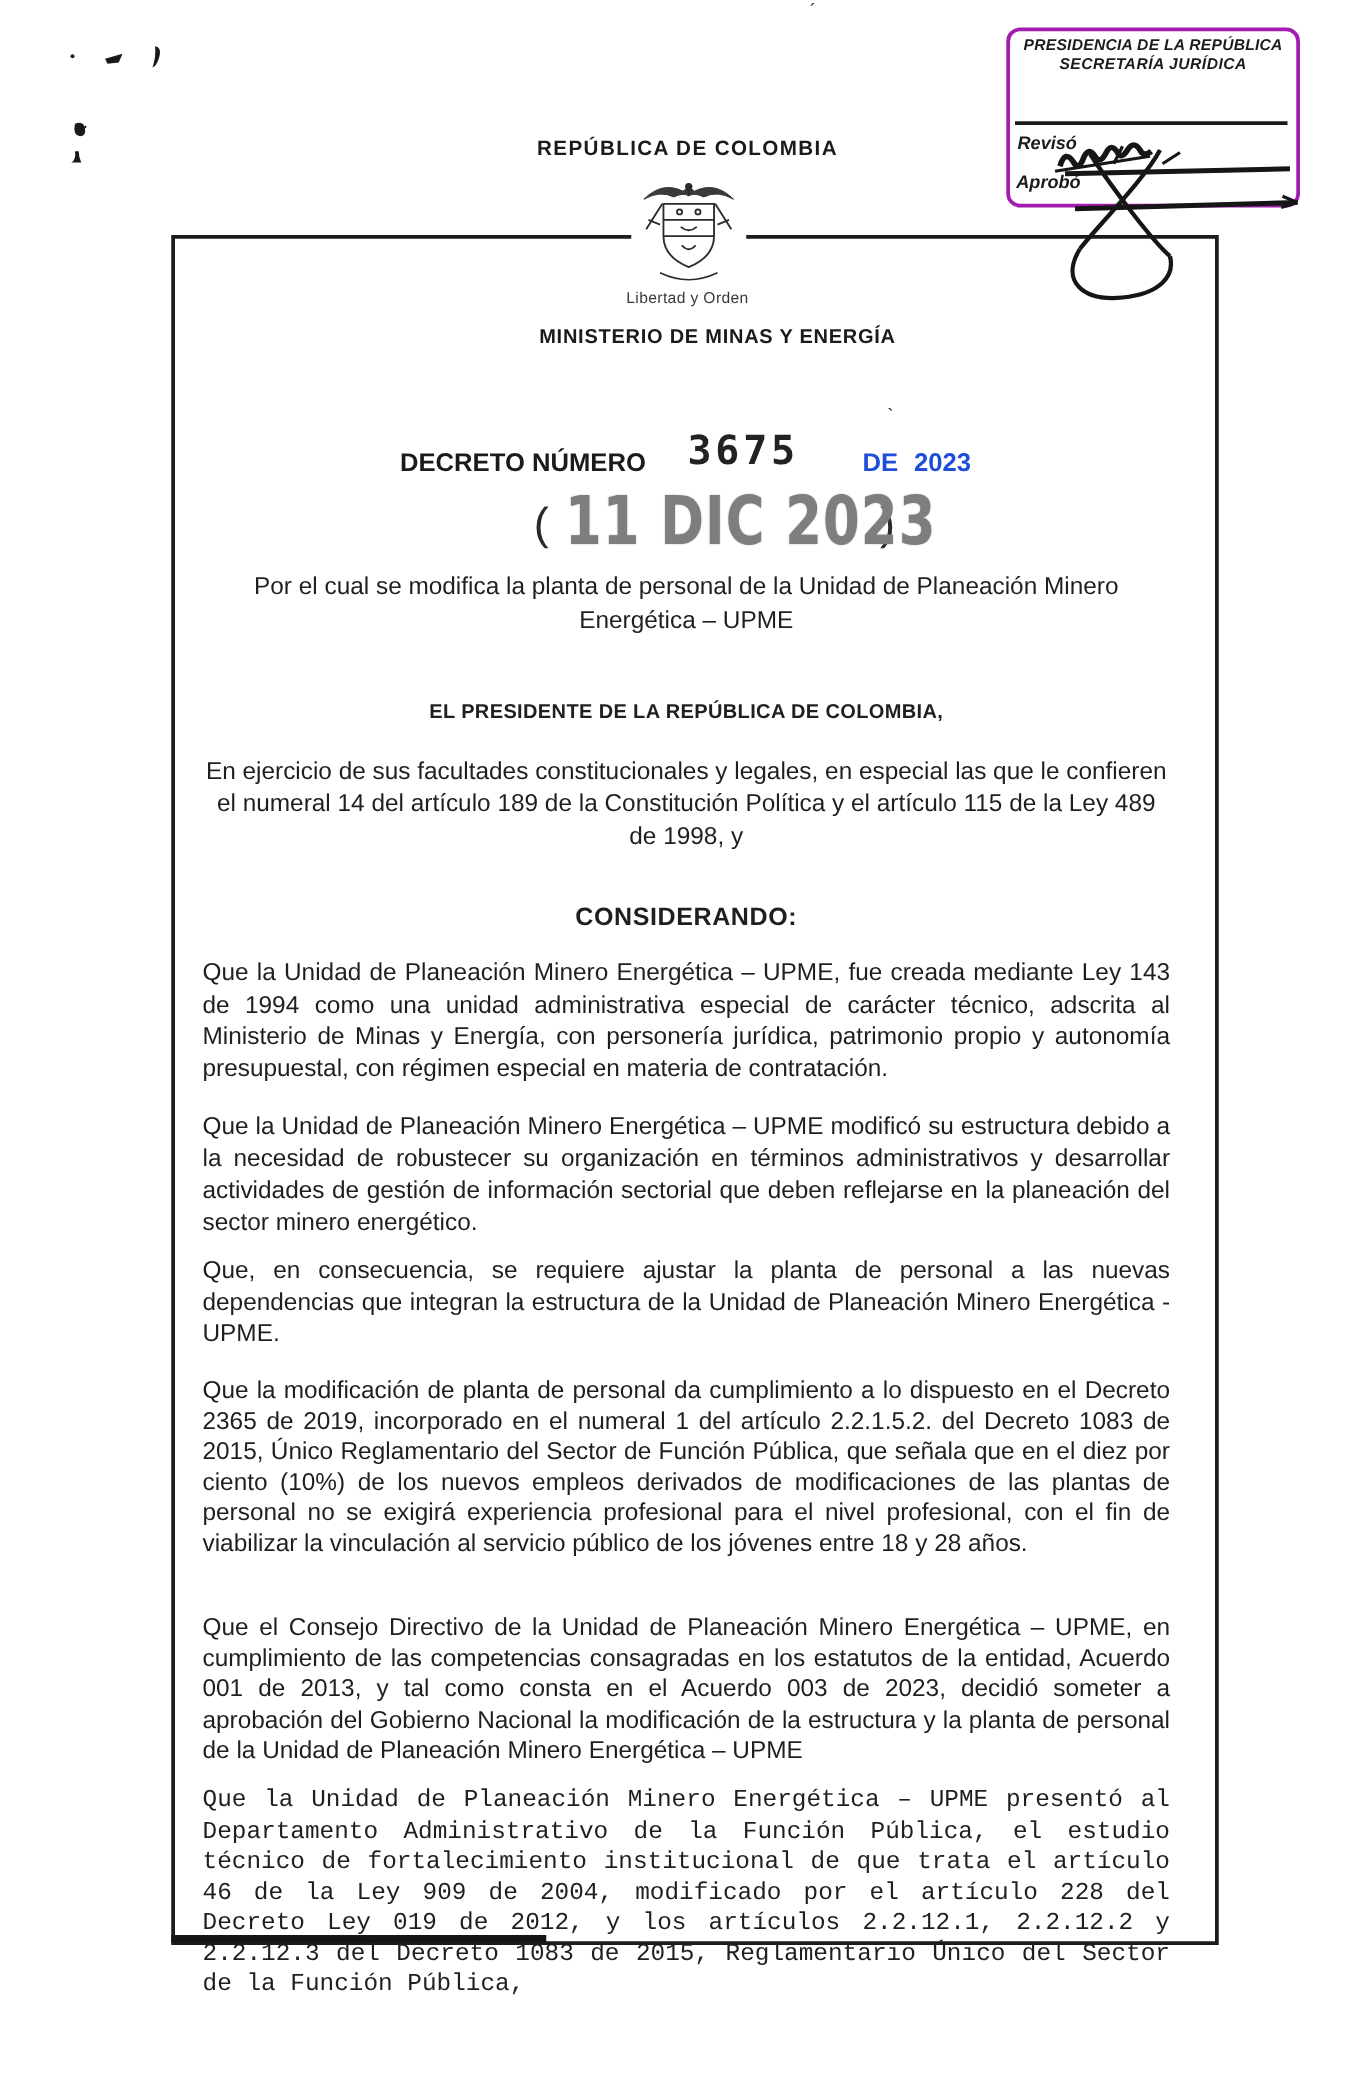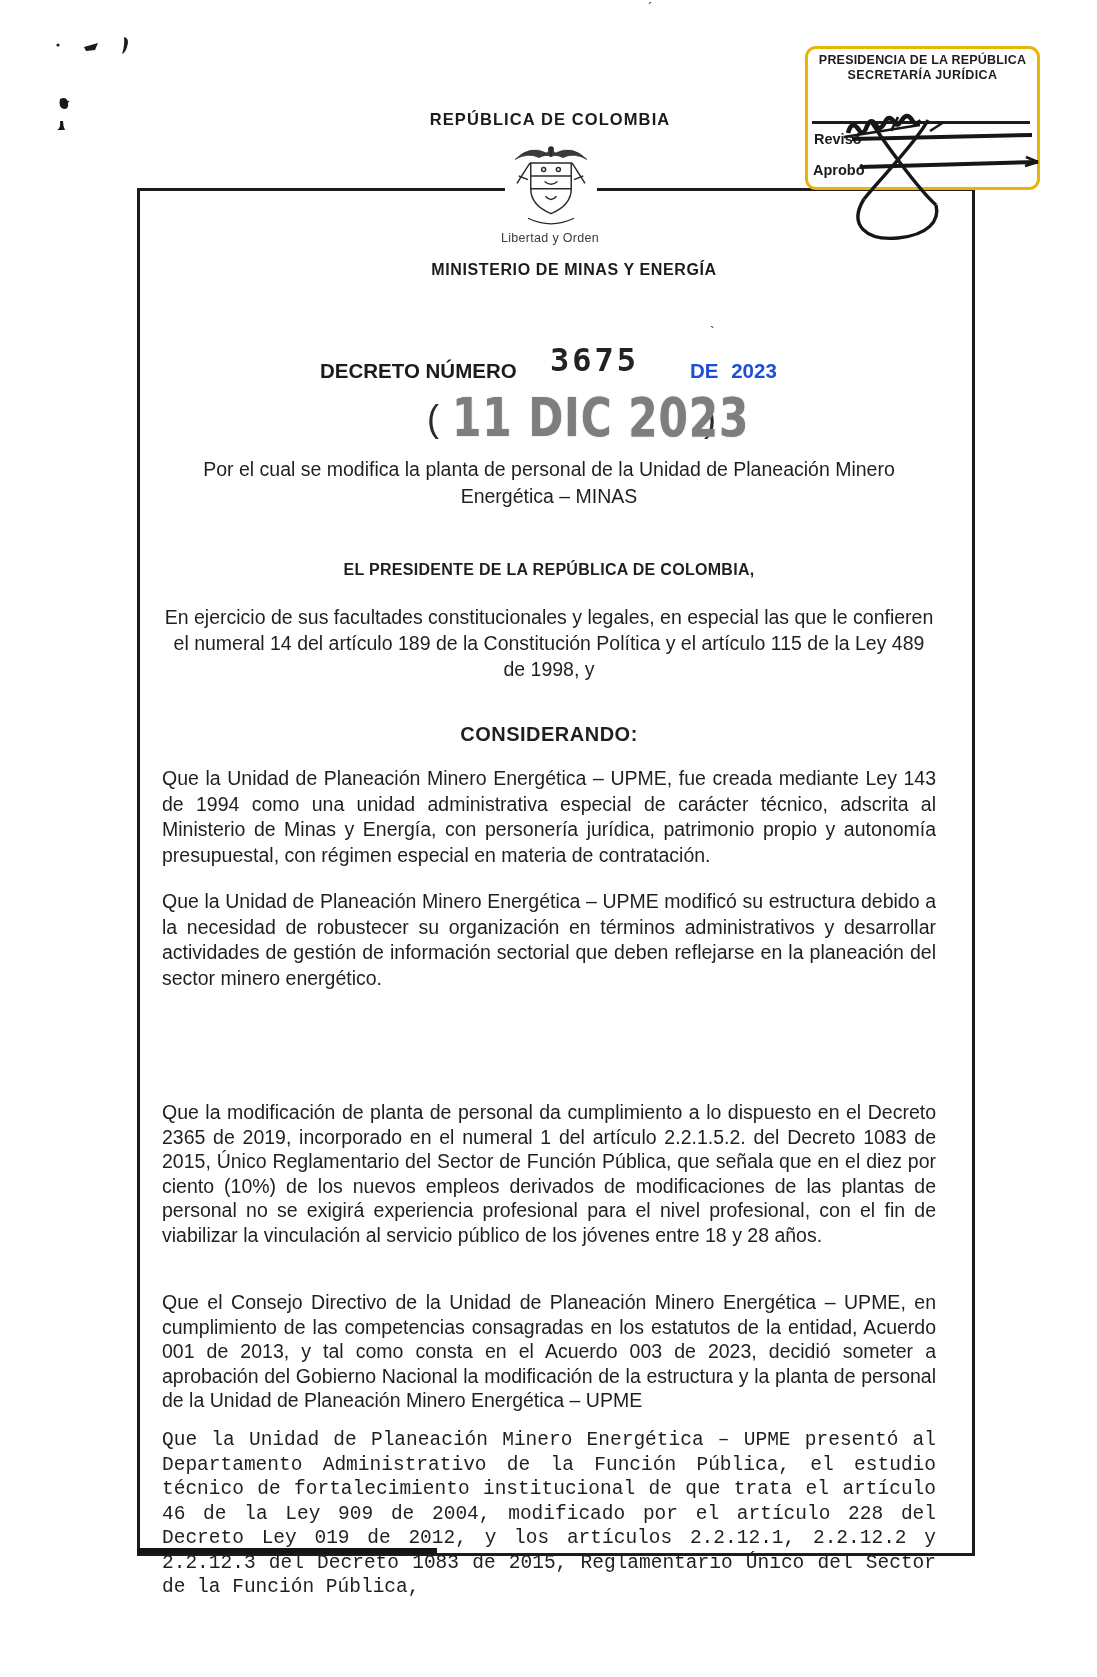--- a/index.html
+++ b/index.html
@@ -71,24 +71,25 @@
   .powers{top:604px;line-height:26px;}
   .considering{top:722px;font-size:20px;letter-spacing:0.5px;}
   .p1{top:766px;}
   .p2{top:889px;}
   .p3{top:1004px;}
   .p4{top:1100px;}
   .p5{top:1290px;}
   .p6{top:1428px;font-family:Liberation Mono, monospace;}
   
   .stampbox{
-    left:805px;top:46px;width:229px;height:138px;
-    border:3px solid #eab308;border-radius:11px;
+    left:805px;top:22px;width:229px;height:138px;
+    border:3px solid #a21caf;border-radius:11px;
     background:rgba(255,255,255,0.85);
     z-index:3;
+    font-style:italic;
   }
   .stampbox .l1{position:absolute;left:0;top:4px;width:100%;text-align:center;
     font-weight:bold;font-size:12.5px;letter-spacing:0.2px;color:#1c1c1c;white-space:nowrap;}
   .stampbox .l2{position:absolute;left:0;top:19px;width:100%;text-align:center;
     font-weight:bold;font-size:12.5px;letter-spacing:0.4px;color:#1c1c1c;}
   .stampbox .rule1{position:absolute;left:4px;top:72px;width:218px;height:3px;background:#1c1c1c;}
   .stampbox .fld{position:absolute;font-weight:bold;font-size:14.5px;color:#1c1c1c;}
   .stampbox .fld.reviso{left:6px;top:82px;}
   .stampbox .fld.aprobo{left:5px;top:113px;}
   .sig-overlay{left:780px;top:95px;width:300px;height:170px;z-index:4;pointer-events:none;}
@@ -144,30 +145,31 @@
   <div class="abs ministry">MINISTERIO DE MINAS Y ENERGÍA</div>
 
   <div class="abs decree-label">DECRETO NÚMERO</div>
   <div class="abs decree-number">3675</div>
   <div class="abs decree-year">DE 2023</div>
 
   <div class="abs paren paren-open">(</div>
   <div class="abs paren paren-close">)</div>
   <div class="abs date-stamp">11 DIC 2023</div>
 
-  <div class="abs block center subject">Por el cual se modifica la planta de personal de la Unidad de Planeación Minero Energética – MINAS</div>
+  <div class="abs block center subject">Por el cual se modifica la planta de personal de la Unidad de Planeación Minero Energética – UPME</div>
 
   <div class="abs block center bold issuer">EL PRESIDENTE DE LA REPÚBLICA DE COLOMBIA,</div>
 
   <div class="abs block center powers">En ejercicio de sus facultades constitucionales y legales, en especial las que le confieren el numeral 14 del artículo 189 de la Constitución Política y el artículo 115 de la Ley 489 de 1998, y</div>
 
   <div class="abs block center bold considering">CONSIDERANDO:</div>
 
   <div class="abs block just p1">Que la Unidad de Planeación Minero Energética – UPME, fue creada mediante Ley 143 de 1994 como una unidad administrativa especial de carácter técnico, adscrita al Ministerio de Minas y Energía, con personería jurídica, patrimonio propio y autonomía presupuestal, con régimen especial en materia de contratación.</div>
   <div class="abs block just p2">Que la Unidad de Planeación Minero Energética – UPME modificó su estructura debido a la necesidad de robustecer su organización en términos administrativos y desarrollar actividades de gestión de información sectorial que deben reflejarse en la planeación del sector minero energético.</div>
+  <div class="abs block just p3">Que, en consecuencia, se requiere ajustar la planta de personal a las nuevas dependencias que integran la estructura de la Unidad de Planeación Minero Energética - UPME.</div>
   <div class="abs block just tight p4">Que la modificación de planta de personal da cumplimiento a lo dispuesto en el Decreto 2365 de 2019, incorporado en el numeral 1 del artículo 2.2.1.5.2. del Decreto 1083 de 2015, Único Reglamentario del Sector de Función Pública, que señala que en el diez por ciento (10%) de los nuevos empleos derivados de modificaciones de las plantas de personal no se exigirá experiencia profesional para el nivel profesional, con el fin de viabilizar la vinculación al servicio público de los jóvenes entre 18 y 28 años.</div>
   <div class="abs block just tight p5">Que el Consejo Directivo de la Unidad de Planeación Minero Energética – UPME, en cumplimiento de las competencias consagradas en los estatutos de la entidad, Acuerdo 001 de 2013, y tal como consta en el Acuerdo 003 de 2023, decidió someter a aprobación del Gobierno Nacional la modificación de la estructura y la planta de personal de la Unidad de Planeación Minero Energética – UPME</div>
   <div class="abs block just tight p6">Que la Unidad de Planeación Minero Energética – UPME presentó al Departamento Administrativo de la Función Pública, el estudio técnico de fortalecimiento institucional de que trata el artículo 46 de la Ley 909 de 2004, modificado por el artículo 228 del Decreto Ley 019 de 2012, y los artículos 2.2.12.1, 2.2.12.2 y 2.2.12.3 del Decreto 1083 de 2015, Reglamentario Único del Sector de la Función Pública,</div>
 
   <div class="abs stampbox">
     <div class="l1">PRESIDENCIA DE LA REPÚBLICA</div>
     <div class="l2">SECRETARÍA JURÍDICA</div>
     <div class="rule1"></div>
     <div class="fld reviso">Revisó</div>
     <div class="fld aprobo">Aprobó</div>

